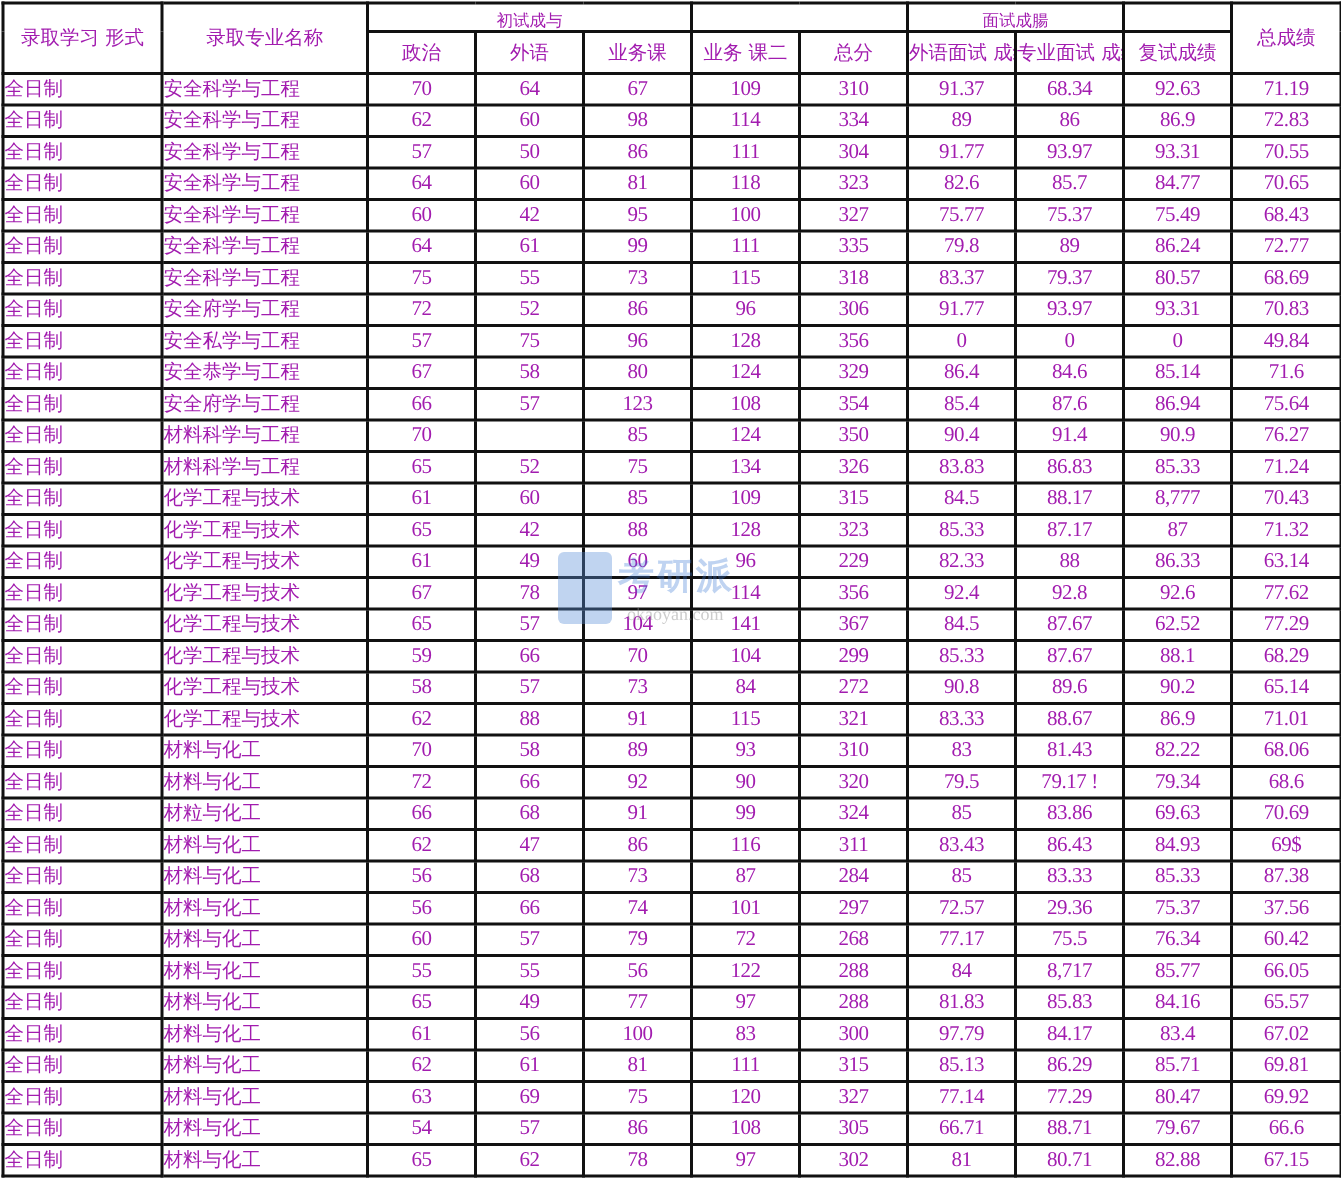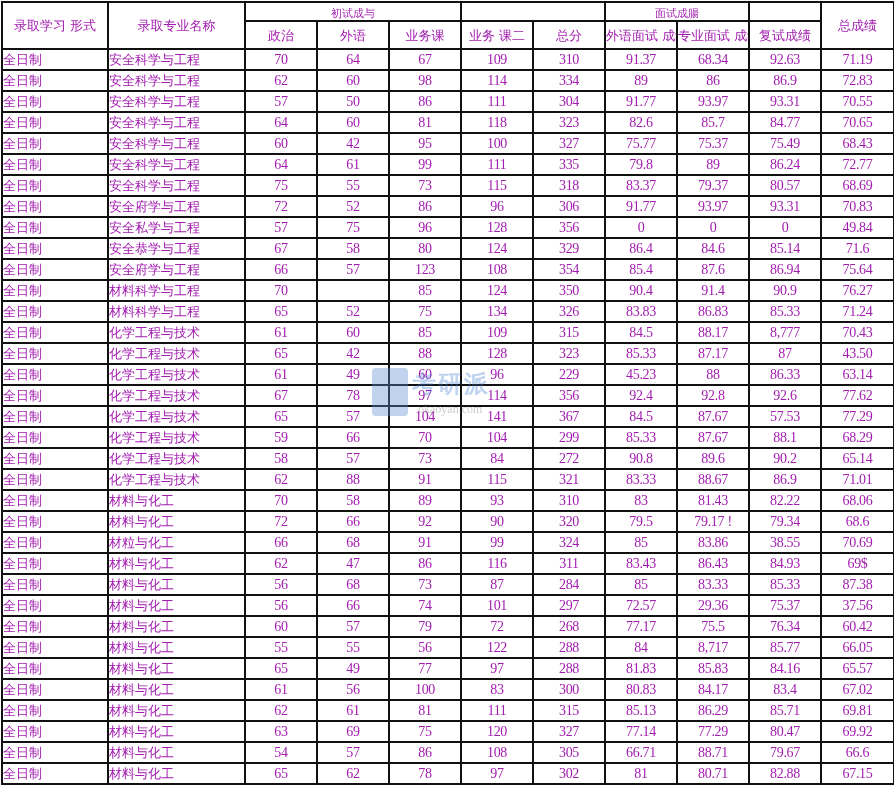--- a/index.html
+++ b/index.html
@@ -265,31 +265,31 @@
         <td class="mode">全日制</td>
         <td class="major">化学工程与技术</td>
         <td class="num">65</td>
         <td class="num">42</td>
         <td class="num">88</td>
         <td class="num">128</td>
         <td class="num">323</td>
         <td class="num">85.33</td>
         <td class="num">87.17</td>
         <td class="num">87</td>
-        <td class="num">43.50</td>
+        <td class="num">71.32</td>
       </tr>
       <tr>
         <td class="mode">全日制</td>
         <td class="major">化学工程与技术</td>
         <td class="num">61</td>
         <td class="num">49</td>
         <td class="num">60</td>
         <td class="num">96</td>
         <td class="num">229</td>
-        <td class="num">45.23</td>
+        <td class="num">82.33</td>
         <td class="num">88</td>
         <td class="num">86.33</td>
         <td class="num">63.14</td>
       </tr>
       <tr>
         <td class="mode">全日制</td>
         <td class="major">化学工程与技术</td>
         <td class="num">67</td>
         <td class="num">78</td>
         <td class="num">97</td>
@@ -303,21 +303,21 @@
       <tr>
         <td class="mode">全日制</td>
         <td class="major">化学工程与技术</td>
         <td class="num">65</td>
         <td class="num">57</td>
         <td class="num">104</td>
         <td class="num">141</td>
         <td class="num">367</td>
         <td class="num">84.5</td>
         <td class="num">87.67</td>
-        <td class="num">57.53</td>
+        <td class="num">62.52</td>
         <td class="num">77.29</td>
       </tr>
       <tr>
         <td class="mode">全日制</td>
         <td class="major">化学工程与技术</td>
         <td class="num">59</td>
         <td class="num">66</td>
         <td class="num">70</td>
         <td class="num">104</td>
         <td class="num">299</td>
@@ -381,21 +381,21 @@
       <tr>
         <td class="mode">全日制</td>
         <td class="major">材粒与化工</td>
         <td class="num">66</td>
         <td class="num">68</td>
         <td class="num">91</td>
         <td class="num">99</td>
         <td class="num">324</td>
         <td class="num">85</td>
         <td class="num">83.86</td>
-        <td class="num">38.55</td>
+        <td class="num">69.63</td>
         <td class="num">70.69</td>
       </tr>
       <tr>
         <td class="mode">全日制</td>
         <td class="major">材料与化工</td>
         <td class="num">62</td>
         <td class="num">47</td>
         <td class="num">86</td>
         <td class="num">116</td>
         <td class="num">311</td>
@@ -470,21 +470,21 @@
         <td class="num">65.57</td>
       </tr>
       <tr>
         <td class="mode">全日制</td>
         <td class="major">材料与化工</td>
         <td class="num">61</td>
         <td class="num">56</td>
         <td class="num">100</td>
         <td class="num">83</td>
         <td class="num">300</td>
-        <td class="num">80.83</td>
+        <td class="num">97.79</td>
         <td class="num">84.17</td>
         <td class="num">83.4</td>
         <td class="num">67.02</td>
       </tr>
       <tr>
         <td class="mode">全日制</td>
         <td class="major">材料与化工</td>
         <td class="num">62</td>
         <td class="num">61</td>
         <td class="num">81</td>

